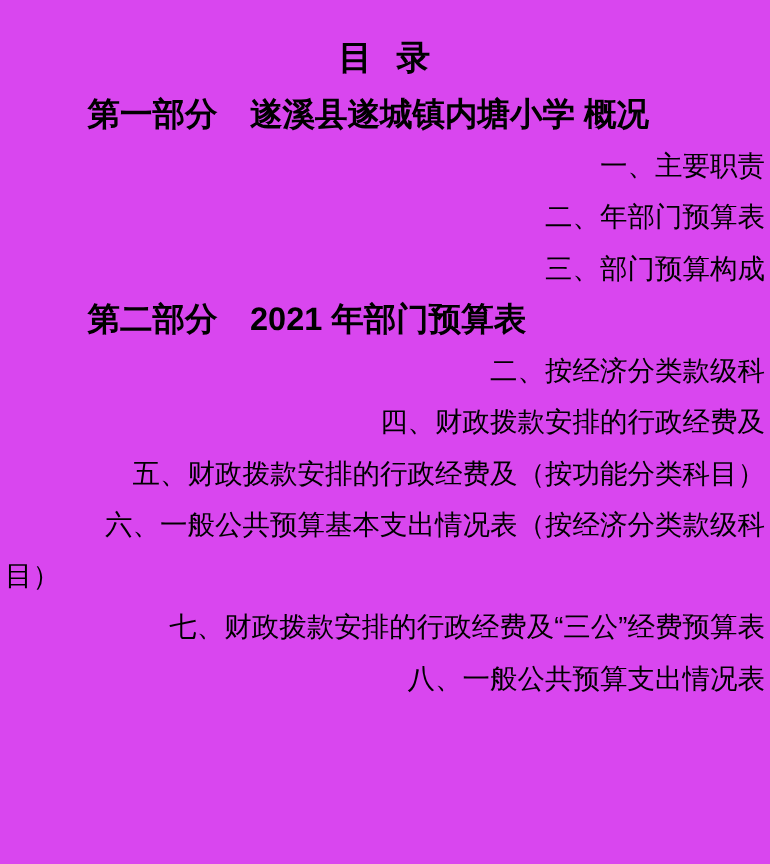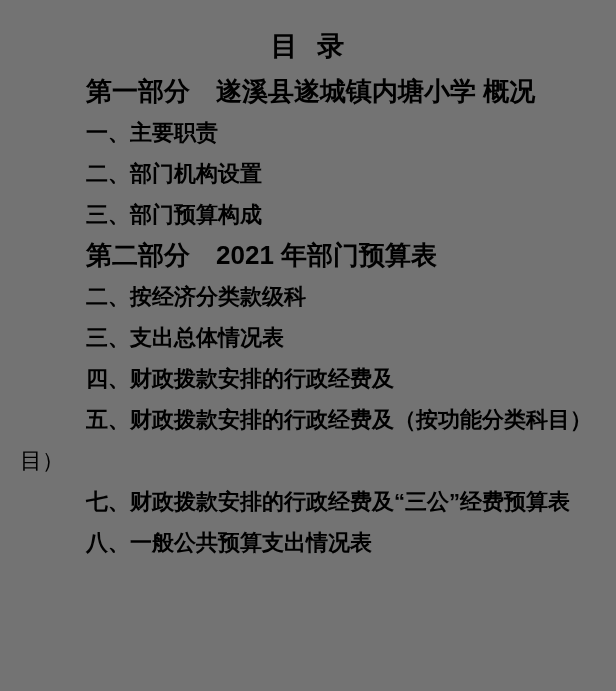--- a/index.html
+++ b/index.html
@@ -4,26 +4,26 @@
 <style>
   html, body {
     margin: 0;
     padding: 0;
     background: #ffffff;
   }
   .page {
     position: relative;
     width: 616px;
     height: 691px;
-    background: #737373;
+    background: #d946ef;
     color: #000000;
     overflow: hidden;
     font-family: "Liberation Sans", "DejaVu Sans", sans-serif;
     box-sizing: border-box;
-    padding: 0 20px;
+    padding: 0 4px;
   }
   .doc-title {
     margin: 30px 0 8px 0;
     font-size: 27px;
     line-height: 33px;
     font-weight: bold;
     text-align: center;
     word-spacing: 10px;
     letter-spacing: 1px;
   }
@@ -32,40 +32,41 @@
     font-size: 22px;
     line-height: 41px;
     white-space: nowrap;
   }
   .toc p.heading {
     font-weight: bold;
     font-size: 26px;
     text-indent: 66px;
   }
   .toc p.item {
-    font-weight: bold;
+    font-weight: normal;
     text-indent: 66px;
+    text-align: right;
   }
   .toc p.continuation {
     font-weight: normal;
     text-indent: 0;
   }
 </style>
 </head>
 <body>
 
 <div class="page">
   <div class="doc-title">目 录</div>
   <div class="toc" id="toc-list">
       <p class="heading">第一部分　遂溪县遂城镇内塘小学 概况</p>
       <p class="item">一、主要职责</p>
-      <p class="item">二、部门机构设置</p>
+      <p class="item">二、年部门预算表</p>
       <p class="item">三、部门预算构成</p>
       <p class="heading">第二部分　2021 年部门预算表</p>
       <p class="item">二、按经济分类款级科</p>
-      <p class="item">三、支出总体情况表</p>
       <p class="item">四、财政拨款安排的行政经费及</p>
       <p class="item">五、财政拨款安排的行政经费及（按功能分类科目）</p>
+      <p class="item">六、一般公共预算基本支出情况表（按经济分类款级科</p>
       <p class="continuation">目）</p>
       <p class="item">七、财政拨款安排的行政经费及“三公”经费预算表</p>
       <p class="item">八、一般公共预算支出情况表</p>
     </div>
 </div>
 
 </body></html>

